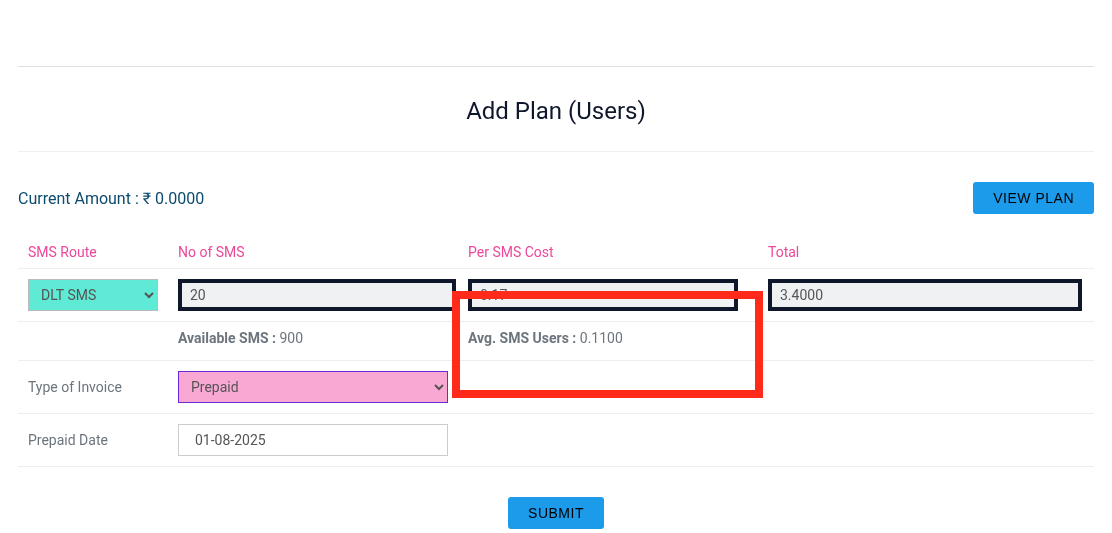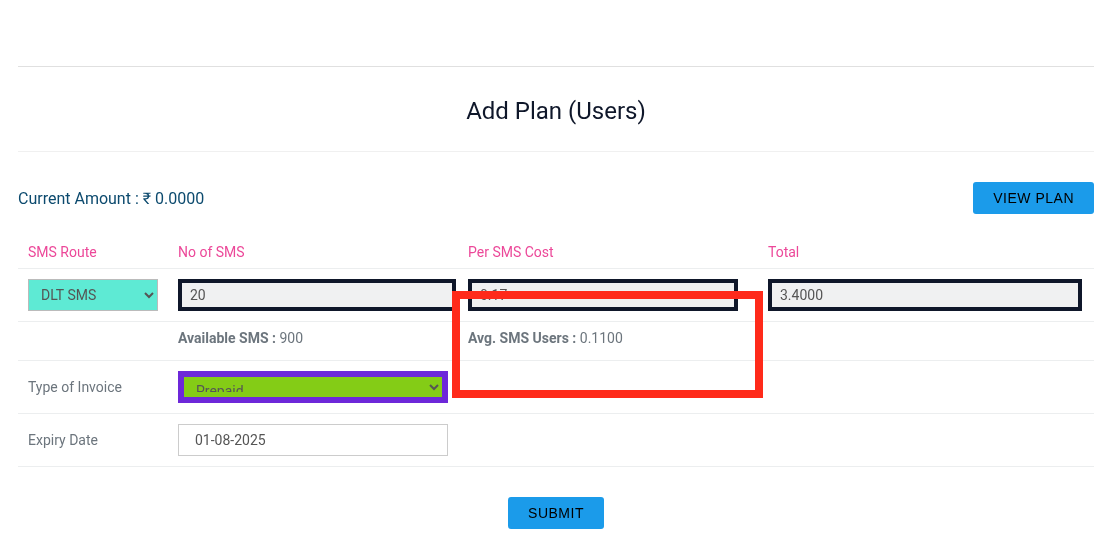--- a/index.html
+++ b/index.html
@@ -93,22 +93,22 @@
       height: 32px;
       font-family: inherit;
     }
     select.route-select {
       width: 130px;
       background: #5eead4;
       border: 1px solid #bbb;
     }
     select.invoice-select {
       width: 270px;
-      background: #84cc16;
-      border: 6px solid #6d28d9;
+      background: #f9a8d4;
+      border: 1px solid #6d28d9;
     }
     input.readonly-like {
       background: #f0f1f2;
       border: 4px solid #0f172a;
     }
     .info-row td {
       font-size: 14px;
       color: #6c757d;
       padding: 8px 0 14px 0;
       margin-left: 16px;
@@ -188,21 +188,21 @@
     <tr>
       <td class="col-label">Type of Invoice</td>
       <td class="col-field" colspan="3">
         <select class="invoice-select">
           <option>Prepaid</option>
         </select>
       </td>
     </tr>
 
     <tr>
-      <td class="col-label">Expiry Date</td>
+      <td class="col-label">Prepaid Date</td>
       <td class="col-field" colspan="3">
         <input type="text" style="width: 270px; background: rgb(255, 255, 255); border: 1px solid rgb(204, 204, 204); padding-left: 16px;" value="01-08-2025">
       </td>
     </tr>
   </tbody>
     </table>
 
   <div class="submit-wrap">
     <button class="btn">SUBMIT</button>
   </div>

